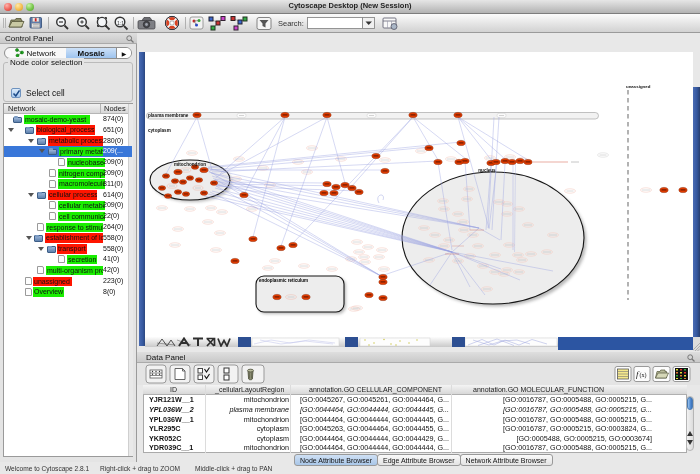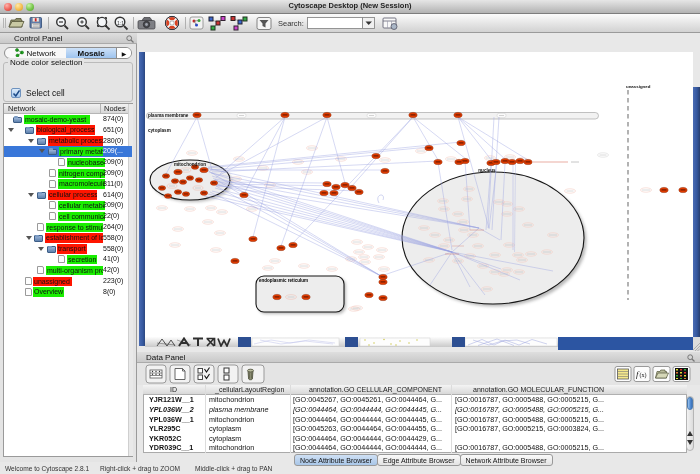--- a/index.html
+++ b/index.html
@@ -19,21 +19,21 @@
 
 #toolbar { left:0; top:14px; width:700px; height:19px;
   background:linear-gradient(#fbfbfb,#dedede 70%,#d2d2d2);
   border-bottom:1px solid #9a9a9a; }
 
 
 #cpanel { left:0; top:33px; width:137px; height:429px; background:#e4e4e4;
   border-right:1px solid #9a9a9a; }
 #cphead { left:0; top:33px; width:137px; height:11px;
   background:linear-gradient(#dedede,#c9c9c9); border-bottom:1px solid #aaa;
-  font-size:8px; color:#111; padding-left:14px; line-height:11px; }
+  font-size:8px; color:#111; padding-left:5px; line-height:11px; }
 #tabs { left:4px; top:47px; width:128px; height:12px; display:flex;
   border:1px solid #8e8e8e; border-radius:6px; overflow:hidden; background:#f8f8f8;
   font-size:8px; }
 #tabs .tab { height:100%; line-height:11px; text-align:center; color:#111; }
 #groupbox { left:3px; top:62px; width:130px; height:40px;
   border:1px solid #bbb; border-radius:3px; }
 #gtitle { left:8px; top:58px; font-size:8px; color:#111; background:#e4e4e4; padding:0 2px; }
 #combo { left:8px; top:72px; width:120px; height:13px; background:#fff;
   border:1px solid #9a9a9a; border-radius:3px; font-size:8px; line-height:12px;
   padding-left:14px; color:#111; }
@@ -90,21 +90,21 @@
   background:linear-gradient(#dedede,#c9c9c9); border-bottom:1px solid #aaa;
   font-size:8px; color:#111; padding-left:9px; line-height:11px; }
 #dptool { left:137px; top:363px; width:563px; height:22px; background:#e4e4e4; }
 #dtable { left:143px; top:385px; width:544px; height:68px; background:#fff;
   border:1px solid #aaa; }
 #dthead { left:143px; top:385px; width:544px; height:10px;
   background:linear-gradient(#f4f4f4,#d8d8d8); border-bottom:1px solid #b0b0b0;
   font-size:7px; color:#222; }
 #dthead span { position:absolute; top:1px; white-space:nowrap; }
 .drow { position:absolute; left:143px; width:540px; height:9.6px; font-size:7.2px;
-  color:#111; white-space:nowrap; }
+  color:#111; white-space:nowrap;text-align:right; }
 .drow span { position:absolute; top:0; line-height:9.6px; }
 .c1 { left:6px; font-weight:bold; }
 .c2 { left:66px; width:80px; overflow:hidden; }
 .c3 { left:150px; width:156px; overflow:hidden; }
 .c4 { left:312px; width:197px; overflow:hidden; }
 .colline { position:absolute; top:0; width:1px; height:68px; background:#dcdcdc; }
 
 #dtabs { left:295px; top:454px; height:12px; display:flex; font-size:7px; }
 #dtabs div { height:12px; line-height:11px; padding:0 5px; border:1px solid #999;
   border-radius:3px; background:linear-gradient(#fafafa,#e3e3e3); margin-left:-1px;
@@ -874,20 +874,21 @@
     <div class="drow" style="top:424.2px;">
         <span class="c1">YLR295C</span>
         <span class="c2">cytoplasm</span>
         <span class="c3">[GO:0045263, GO:0044464, GO:0044455, G...</span>
         <span class="c4">[GO:0016787, GO:0005215, GO:0003824, G...</span>
       </div>
     <div class="drow" style="top:433.8px;">
         <span class="c1">YKR052C</span>
         <span class="c2">cytoplasm</span>
         <span class="c3">[GO:0044464, GO:0044444, GO:0044429, G...</span>
+        <span class="c4">[GO:0005488, GO:0005215, GO:0003674]</span>
       </div>
     <div class="drow" style="top:443.4px;">
         <span class="c1">YDR039C__1</span>
         <span class="c2">mitochondrion</span>
         <span class="c3">[GO:0044464, GO:0044444, GO:0044444, G...</span>
         <span class="c4">[GO:0016787, GO:0005488, GO:0005215, G...</span>
       </div>
   </div>
   <div class="abs" style="left:686px; top:396px; width:8px; height:55px;
     background:linear-gradient(90deg,#f2f2f2,#dcdcdc); border:1px solid #b5b5b5; border-radius:4px;"></div>

